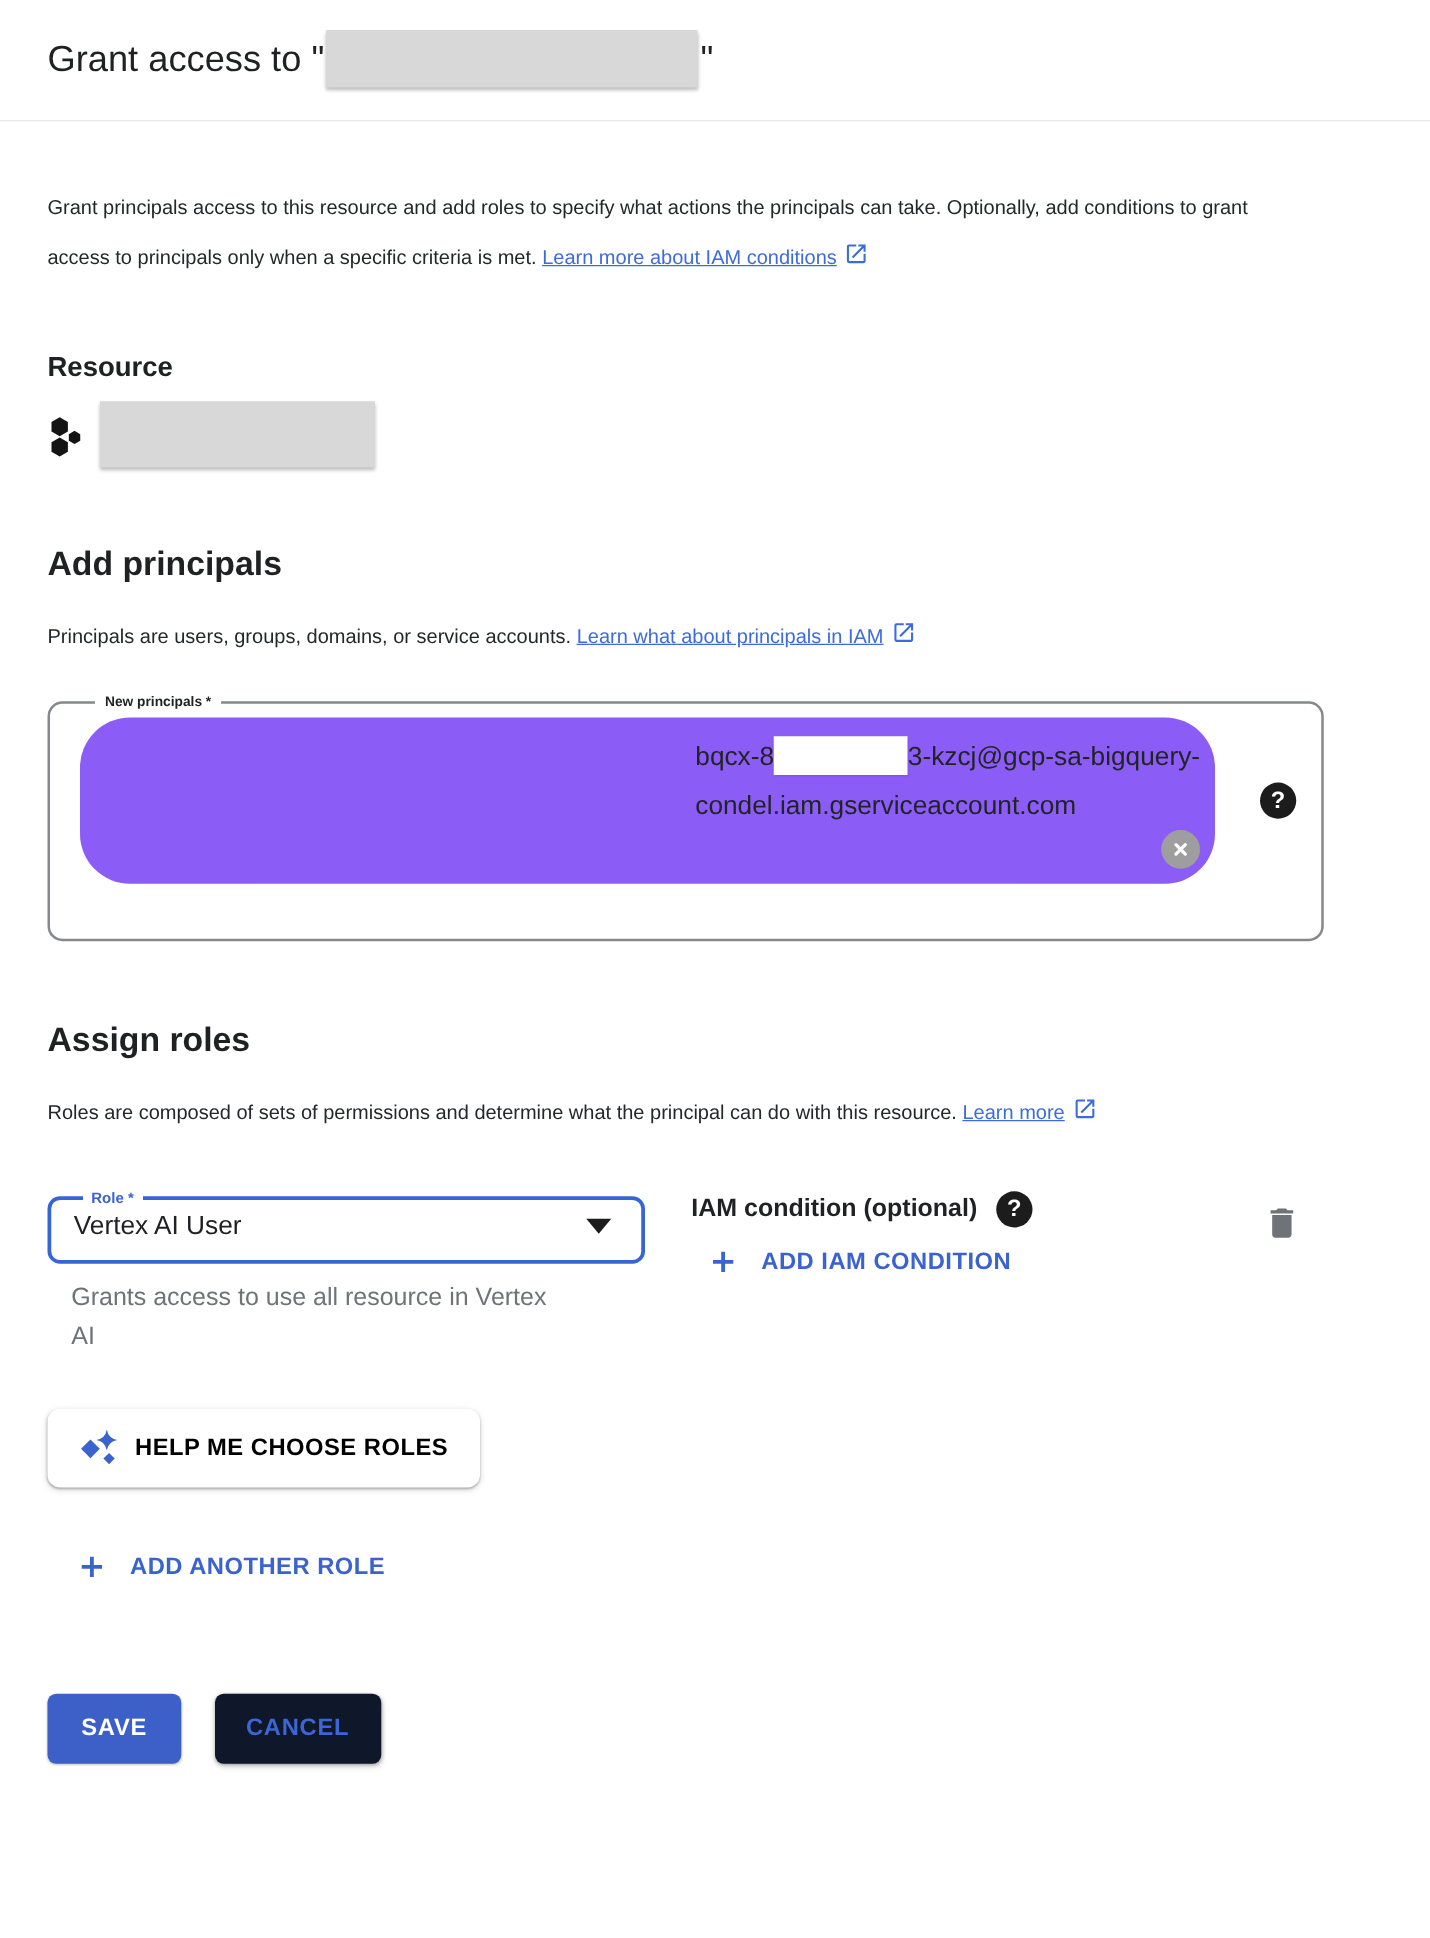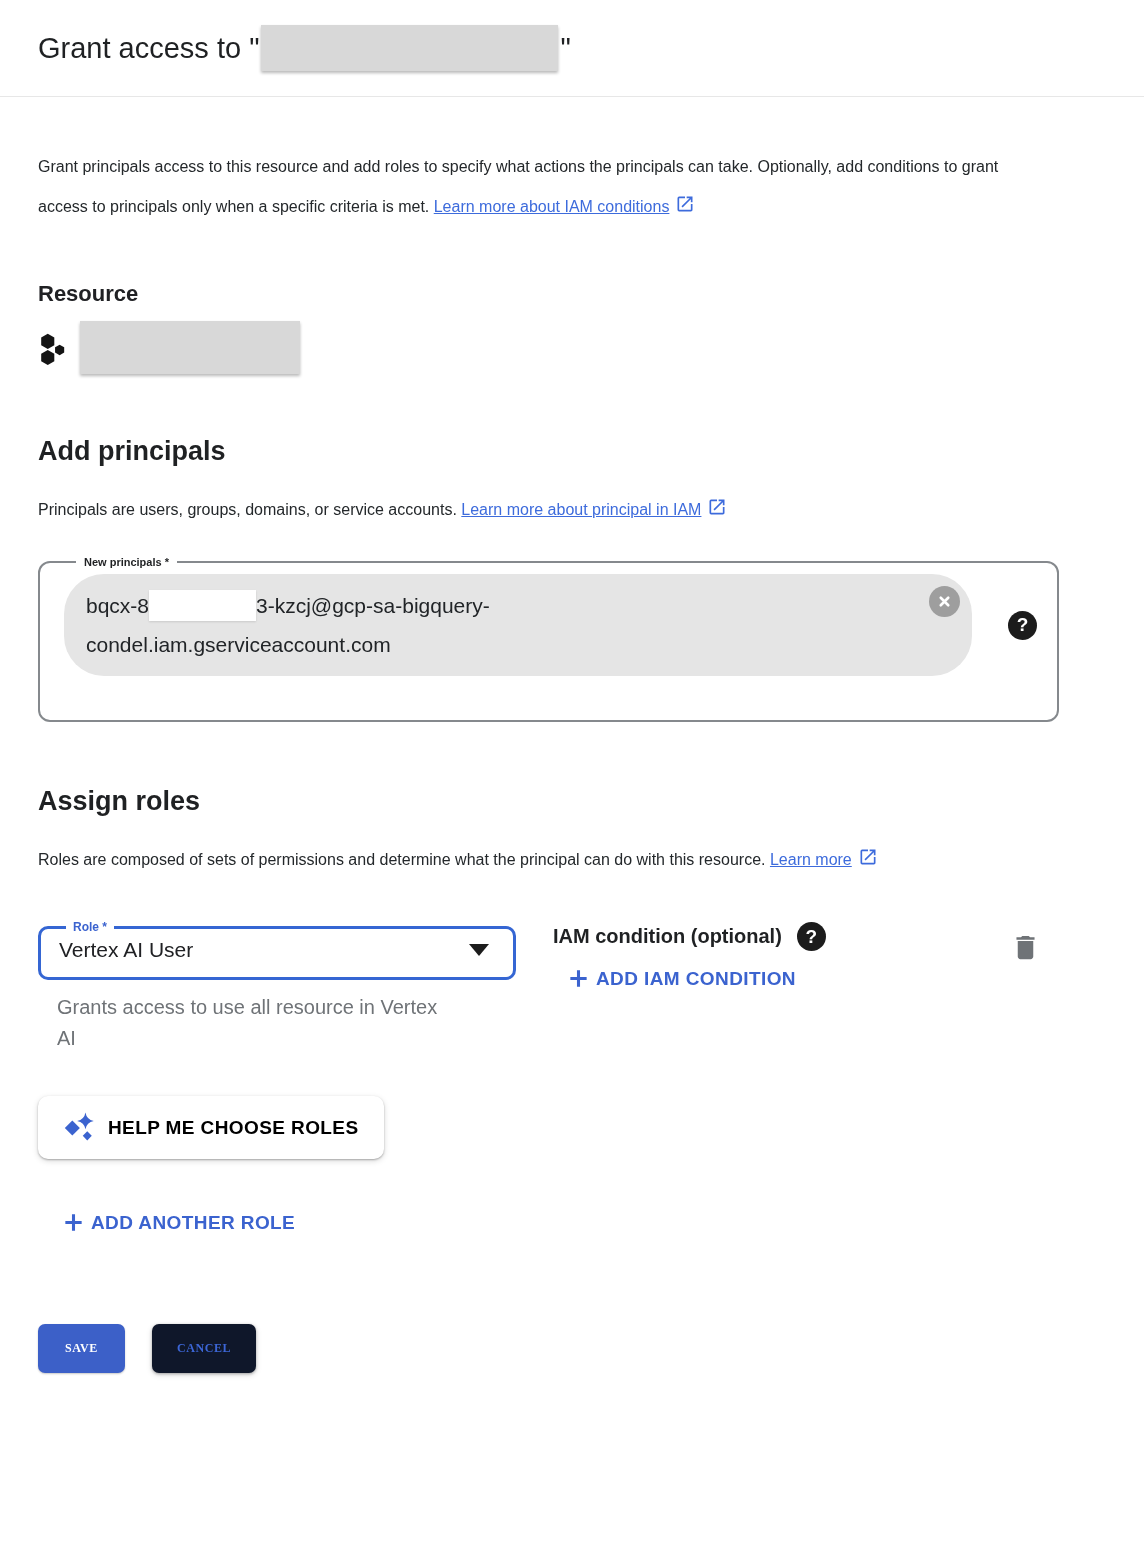--- a/index.html
+++ b/index.html
@@ -107,26 +107,27 @@
     padding: 0 8px;
     margin-left: 12px;
   }
   .np-inner {
     display: flex;
     align-items: center;
     justify-content: space-between;
   }
   .chip {
     width: 908px;
-    background: #e5e5e5;
+    background: #8b5cf6;
     border-radius: 40px;
     padding: 12px 12px 12px 22px;
     display: flex;
-    align-items: flex-start;
+    align-items: flex-end;
     justify-content: space-between;
+    flex-direction: column;
   }
   .chip-text {
     font-size: 21px;
     line-height: 39px;
     color: #212427;
   }
   .redact-white {
     display: inline-block;
     width: 107px;
     height: 31px;
@@ -214,21 +215,21 @@
     font-weight: 600;
     color: #1f2123;
     line-height: 29px;
   }
   .text-btn {
     background: none;
     border: none;
     padding: 0;
     display: flex;
     align-items: center;
-    gap: 6px;
+    gap: 19px;
     color: #3b63cf;
     font-family: inherit;
     font-size: 19px;
     font-weight: 600;
     letter-spacing: 0.4px;
     cursor: pointer;
   }
   .add-iam { margin: 16px 0 0 14px; }
   .plus-icon { width: 23px; height: 23px; color: #3b63cf; }
   .plus-icon svg { width: 23px; height: 23px; display: block; }
@@ -271,22 +272,22 @@
   .footer {
     margin-top: 90px;
     padding: 0 0 34px 38px;
     display: flex;
     align-items: center;
     gap: 27px;
   }
   .btn {
     border: none;
     border-radius: 7px;
-    font-family: Liberation Serif, serif;
-    font-size: 12px;
+    font-family: Liberation Sans, sans-serif;
+    font-size: 19px;
     font-weight: 600;
     letter-spacing: 0.6px;
     padding: 17px 27px;
     cursor: pointer;
   }
   .btn-save {
     background: #3c60c8;
     color: #ffffff;
     box-shadow: 0 1px 2px rgba(0,0,0,0.22);
   }
@@ -321,21 +322,21 @@
           <polygon points="22.5,16.5 27.3,19.3 27.3,24.8 22.5,27.5 17.7,24.8 17.7,19.3"></polygon>
         </svg>
       </span>
       <span class="redaction resource-redaction"></span>
     </div>
   </div>
 
   <h2 class="h2 add-principals-h">Add principals</h2>
 
   <p class="body-p principals-p"><span>Principals are users, groups, domains, or service accounts.</span>
-    <a class="link"><span>Learn more about principal in IAM</span><span class="ext-icon"><svg viewBox="0 0 24 24" fill="currentColor">
+    <a class="link"><span>Learn what about principals in IAM</span><span class="ext-icon"><svg viewBox="0 0 24 24" fill="currentColor">
             <path d="M19 19H5V5h7V3H5a2 2 0 0 0-2 2v14a2 2 0 0 0 2 2h14c1.1 0 2-.9 2-2v-7h-2v7zM14 3v2h3.59l-9.83 9.83 1.41 1.41L19 6.41V10h2V3h-7z"></path>
           </svg></span></a></p>
 
   <fieldset class="np-fieldset">
     <legend class="np-legend">New principals *</legend>
     <div class="np-inner">
       <div class="chip">
         <div class="chip-text">
           <div><span>bqcx-8</span><span class="redact-white"></span><span>3-kzcj@gcp-sa-bigquery-</span></div>
           <div>condel.iam.gserviceaccount.com</div>

